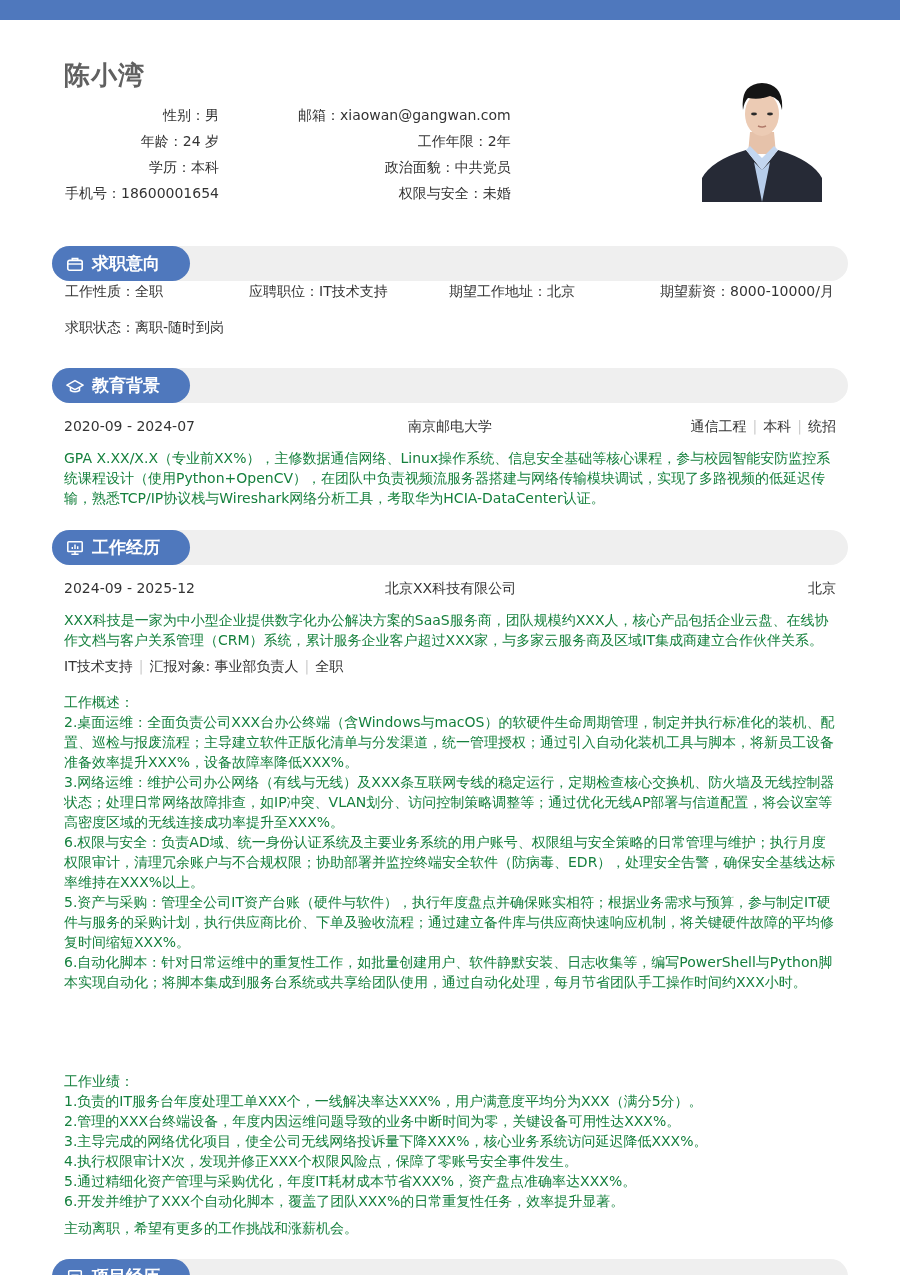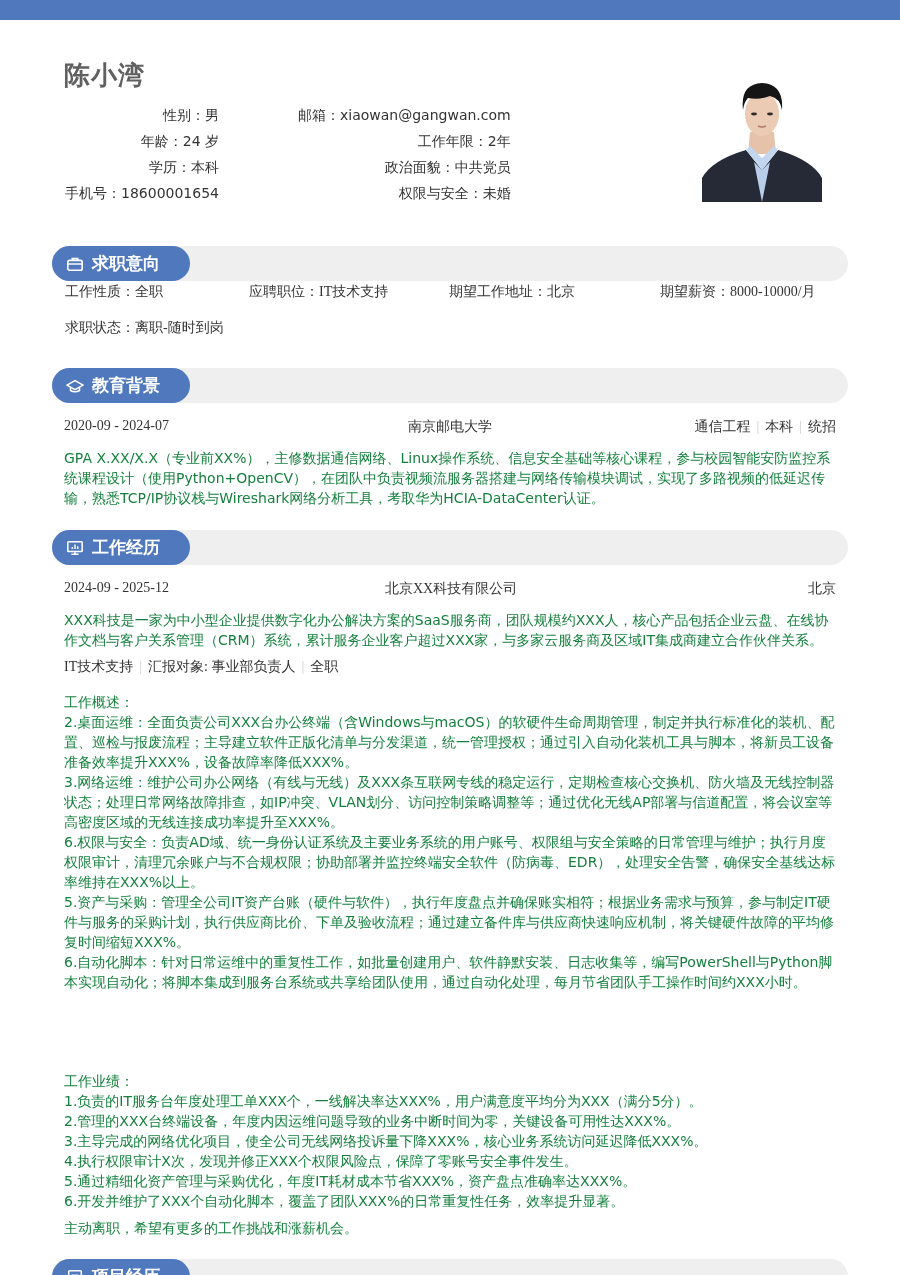--- a/index.html
+++ b/index.html
@@ -8,21 +8,21 @@
   .topbar { position: absolute; left: 0; top: 0; width: 900px; height: 20px; background: #4f78bd; }
   .name { position: absolute; left: 64px; top: 58px; font-size: 26px; font-weight: bold; color: #606060; letter-spacing: 1px; }
   .info { position: absolute; font-size: 14px; color: #333; line-height: 26px; text-align: right; }
   .info .row { height: 26px; white-space: nowrap; }
   .info-left { left: 65px; top: 102px; }
   .info-right { left: 298px; top: 102px; }
   .photo { position: absolute; left: 702px; top: 70px; width: 120px; height: 132px; background: #ffffff; overflow: hidden; }
   .section-header { position: absolute; left: 52px; width: 796px; height: 35px; background: #efefef; border-radius: 18px; }
   .section-pill { position: absolute; left: 0; top: 0; width: 138px; height: 35px; background: #4f78bd; border-radius: 18px; color: #fff; font-size: 17px; font-weight: bold; display: flex; align-items: center; padding-left: 14px; }
   .section-pill svg { width: 18px; height: 18px; margin-right: 8px; flex: none; }
-  .txt { position: absolute; font-size: 14px; color: #333; white-space: nowrap; font-family: Liberation Serif, serif; }
+  .txt { position: absolute; font-size: 14px; color: #333; white-space: nowrap; }
   .para { position: absolute; left: 64px; width: 775px; font-size: 14px; line-height: 20px; color: #15803d; }
   .sep { color: #cccccc; margin: 0 6px; }
   .right { text-align: right; }
 </style>
 </head>
 <body>
 
 <div class="topbar"></div>
 
 <div class="name">陈小湾</div>

